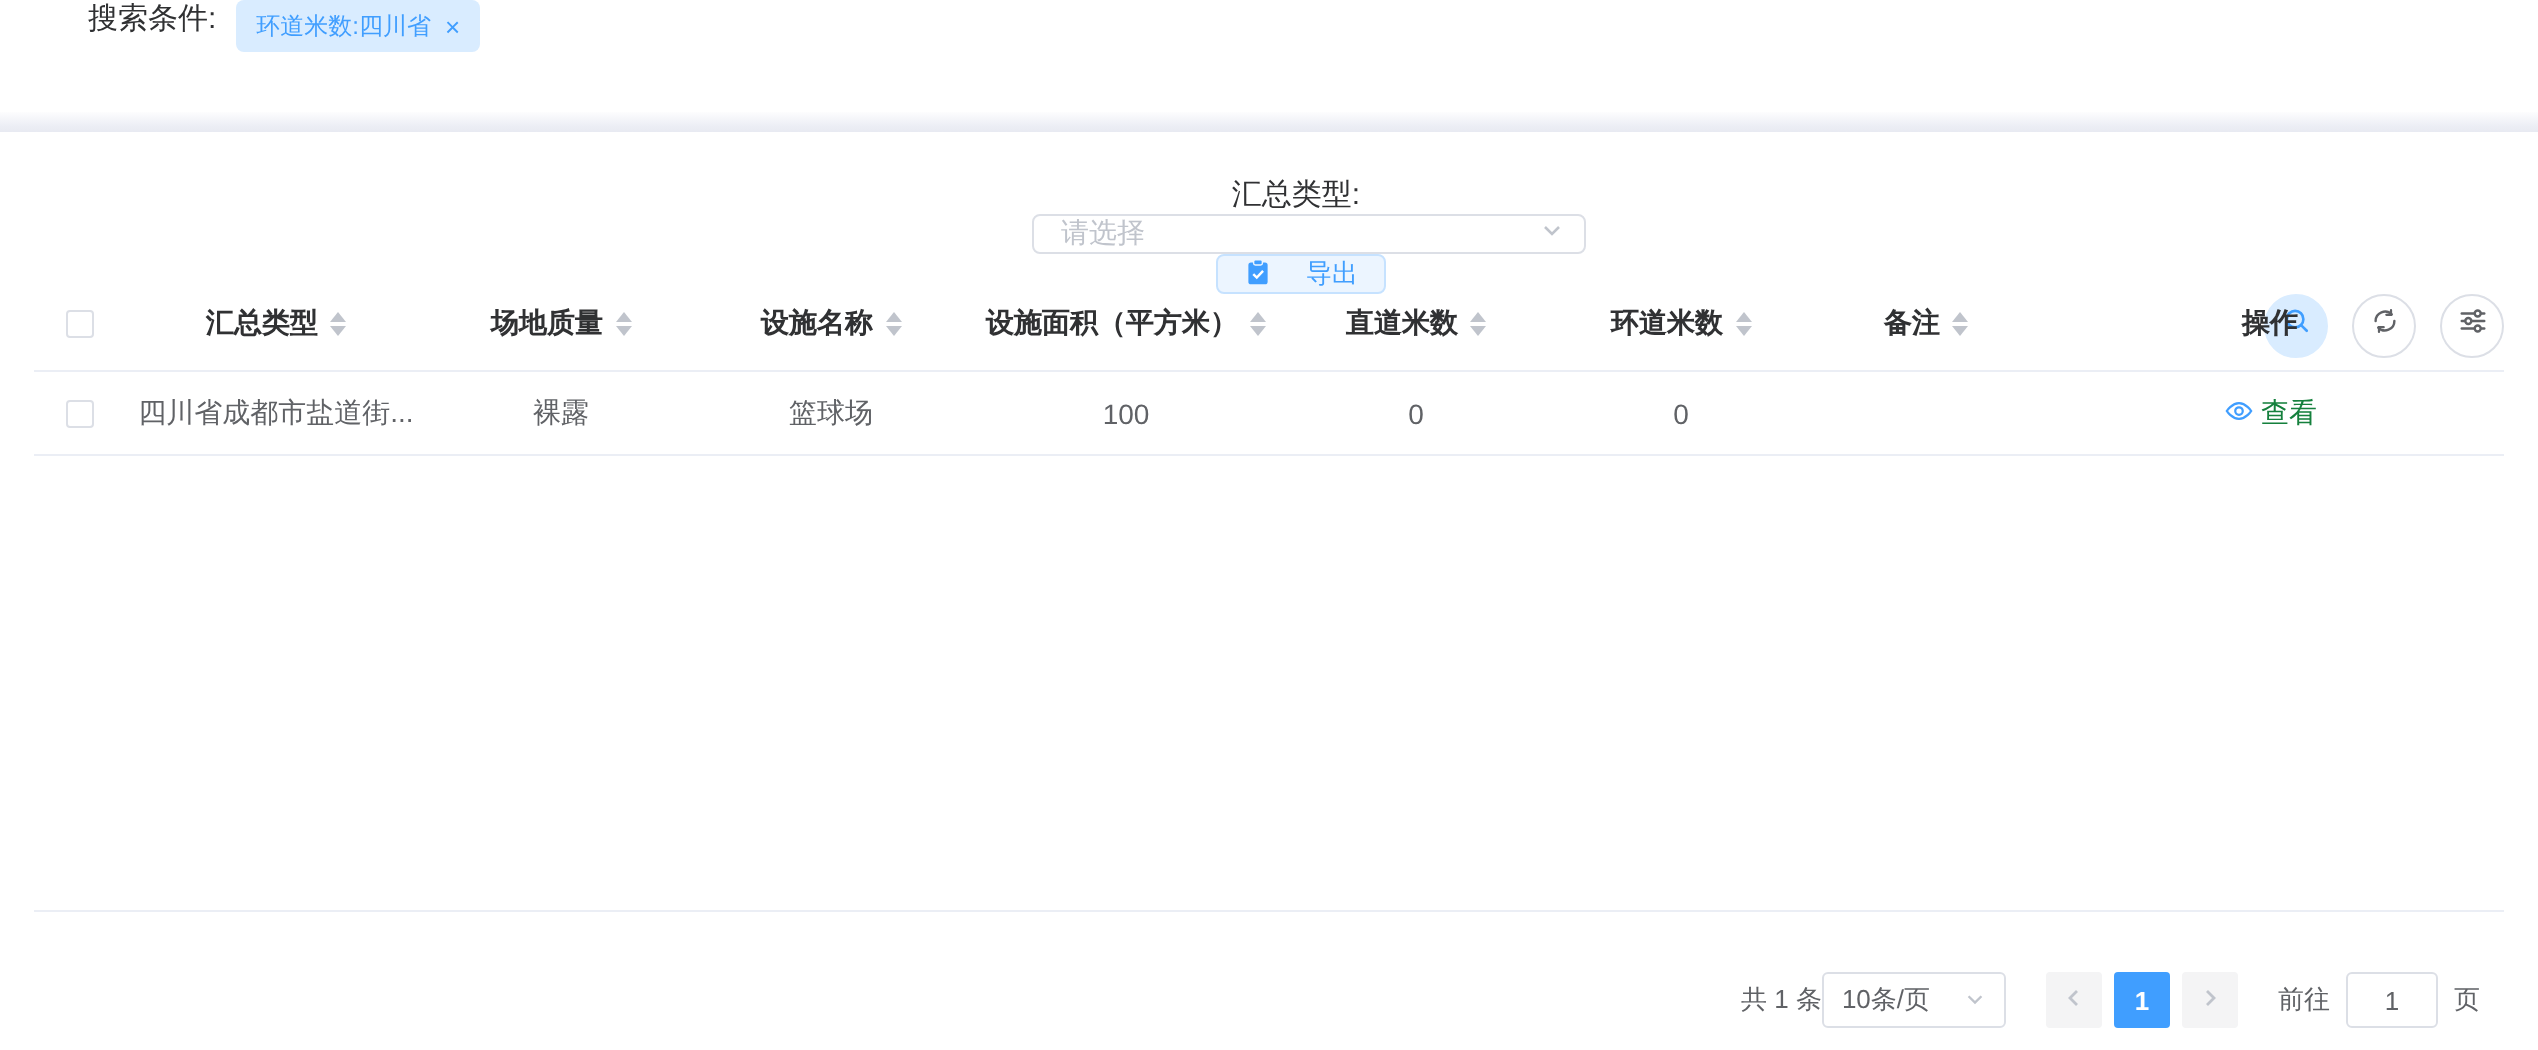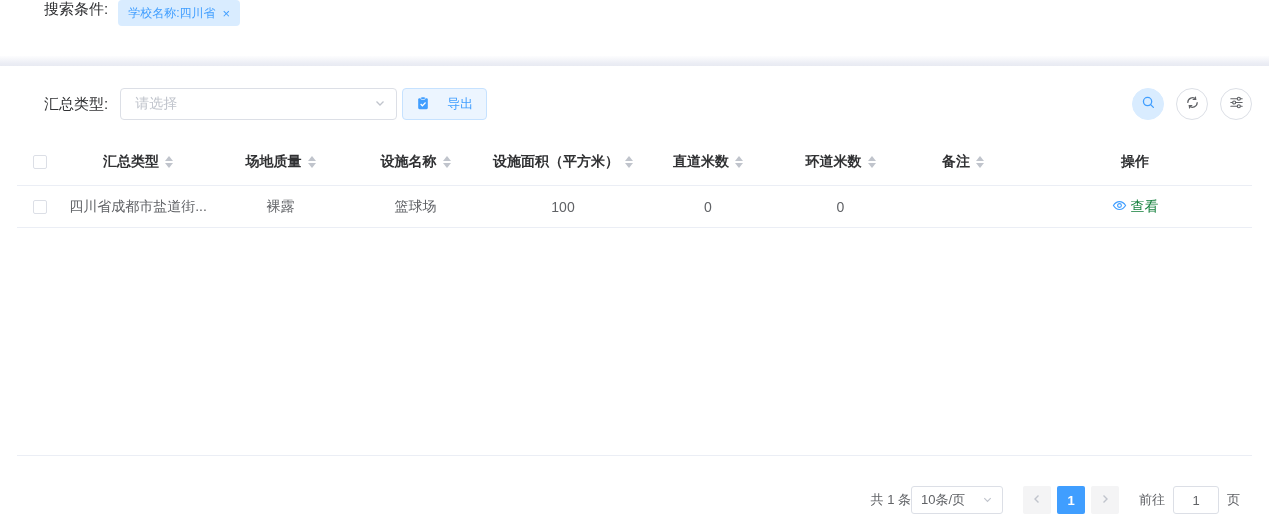--- a/index.html
+++ b/index.html
@@ -12,21 +12,21 @@
   .topbar-label { font-size:15px; color:#303133; }
   .cond-tag { margin-left:10px; height:26px; display:inline-flex; align-items:center;
               background:#d9ecff; border-radius:4px; padding:0 10px; }
   .cond-tag .tag-text { font-size:12px; color:#409eff; }
   .cond-tag .tag-close { margin-left:7px; font-size:13px; color:#409eff; line-height:1; cursor:pointer; }
 
   .band { height:10px; background:linear-gradient(180deg,#fdfdfe 0%,#eceef5 70%,#e8eaf2 100%); }
 
   
   .card { padding:0 17px; }
-  .toolbar { margin:22px 0 0 27px; height:32px; display:flex; align-items:center; }
+  .toolbar { margin:22px 0 0 27px; height:32px; display:flex; align-items:center;flex-direction:column; }
   .toolbar-label { font-size:15px; color:#303133; }
   .select-box { width:277px; height:32px; margin-left:12px; border:1px solid #dcdfe6; border-radius:4px;
                 background:#fff; display:flex; align-items:center; justify-content:space-between;
                 padding:0 10px 0 14px; cursor:pointer;gap:12px; }
   .select-placeholder { font-size:14px; color:#c0c4cc; }
   .export-btn { margin-left:5px; height:32px; padding:0 13px; background:#ecf5ff; border:1px solid #c6e2ff;
                 border-radius:4px; color:#409eff; font-size:13px; display:inline-flex; align-items:center;
                 gap:17px; cursor:pointer; }
   .tool-icons { margin-left:auto; display:flex; align-items:center; }
   .circle-btn { width:32px; height:32px; margin-left:12px; border-radius:50%; border:1px solid #dcdfe6;
@@ -69,21 +69,21 @@
                 font-family:"Liberation Sans","DejaVu Sans",sans-serif; }
 </style>
 </head>
 <body>
 
 <div class="screen">
 
   <div class="topbar">
     <span class="topbar-label">搜索条件:</span>
     <span class="cond-tag">
-      <span class="tag-text">学校名称:四川省</span>
+      <span class="tag-text">环道米数:四川省</span>
       <span class="tag-close">×</span>
     </span>
   </div>
 
   <div class="band"></div>
 
   <div class="card">
 
     <div class="toolbar">
       <span class="toolbar-label">汇总类型:</span>

